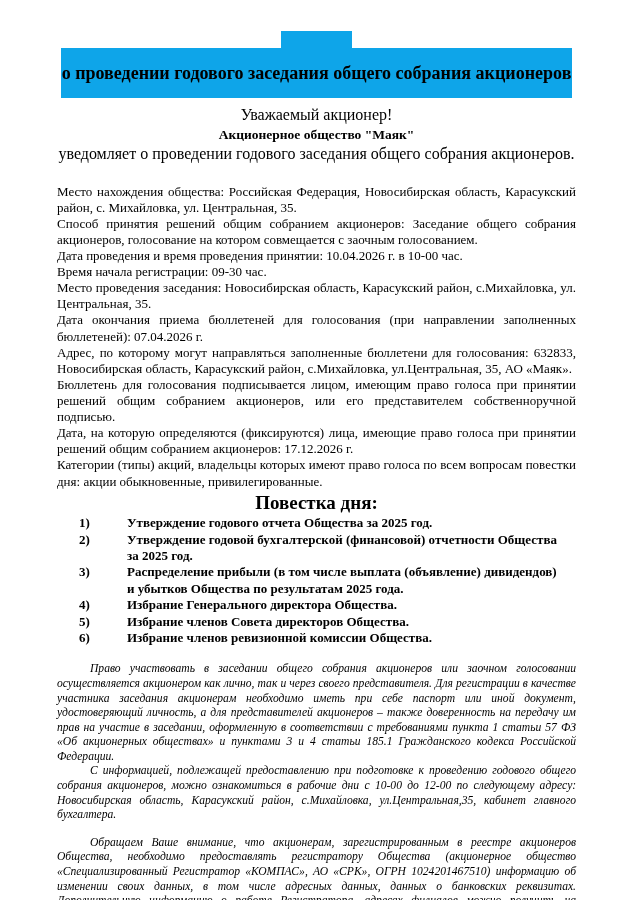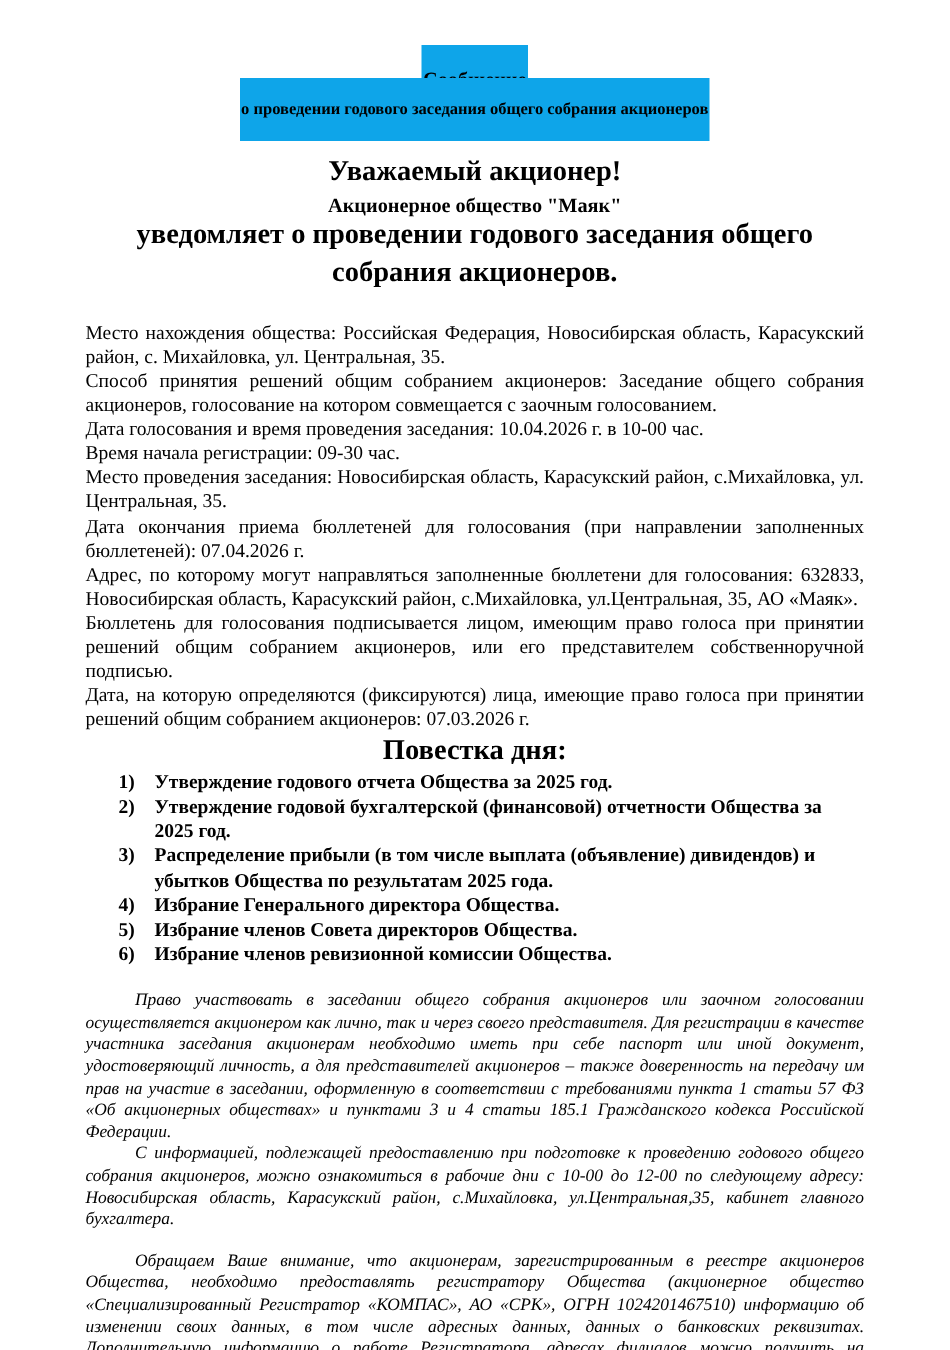--- a/index.html
+++ b/index.html
@@ -33,33 +33,32 @@
     text-align: center;
     line-height: 1.16;
   }
   .hl {
     background: #0ea5e9;
     font-weight: bold;
     font-size: 13.5px;
     padding: 15px 1px;
   }
   .title-line-2 .hl {
-    font-size: 11px;
+    font-size: 18px;
   }
 
   
   .salutation {
     text-align: center;
     margin-top: 22px;
     line-height: 1.3;
   }
   .salutation .s-line {
     display: block;
-    font-size: 19px;
-    font-weight: bold;
+    font-size: 16px;
   }
   .salutation .s-bold {
     font-weight: bold;
     font-size: 13.5px;
   }
 
   
   .body-block {
     margin-top: 19px;
   }
@@ -99,20 +98,21 @@
     width: 46px;
     flex: 0 0 46px;
     padding-left: 22px;
     box-sizing: border-box;
     font-weight: bold;
   }
   .agenda-text {
     flex: 1 1 auto;
     text-align: left;
     padding-right: 18px;
+    margin-left: 24px;
   }
 
   
   .small-block {
     margin-top: 16px;
   }
   .para-small {
     text-align: justify;
     text-justify: inter-word;
     font-size: 11.6px;
@@ -140,34 +140,35 @@
     <span class="s-line s-bold">Акционерное общество "Маяк"</span>
     <span class="s-line">уведомляет о проведении годового заседания общего собрания акционеров.</span>
   </div>
 
   <div class="body-block">
 
     <p class="para"><span>Место нахождения общества: </span><b>Российская Федерация, Новосибирская область, Карасукский район, с. Михайловка, ул. Центральная, 35.</b></p>
 
     <p class="para"><span>Способ принятия решений общим собранием акционеров: </span><b>Заседание общего собрания акционеров, голосование на котором совмещается с заочным голосованием.</b></p>
 
-    <p class="para"><span>Дата голосования и время проведения заседания: </span><b>10.04.2026 г. в 10-00 час.</b></p>
+    <p class="para"><span>Дата проведения и время проведения принятии: </span><b>10.04.2026 г. в 10-00 час.</b></p>
 
     <p class="para"><span>Время начала регистрации: </span><b>09-30 час</b><span>.</span></p>
 
     <p class="para"><span>Место проведения заседания: </span><b>Новосибирская область, Карасукский район, с.Михайловка, ул. Центральная, 35.</b></p>
 
     <p class="para"><span>Дата окончания приема бюллетеней для голосования (при направлении заполненных бюллетеней): </span><b>07.04.2026 г.</b></p>
 
     <p class="para"><span>Адрес, по которому могут направляться заполненные бюллетени для голосования: </span><b>632833, Новосибирская область, Карасукский район, с.Михайловка, ул.Центральная, 35, АО «Маяк».</b></p>
 
     <p class="para"><span>Бюллетень для голосования подписывается лицом, имеющим право голоса при принятии решений общим собранием акционеров, или его представителем </span><b>собственноручной</b><span> подписью.</span></p>
 
-    <p class="para"><span>Дата, на которую определяются (фиксируются) лица, имеющие право голоса при принятии решений общим собранием акционеров: </span><b>07.03.2026 г.</b></p>
-
+    <p class="para"><span>Дата, на которую определяются (фиксируются) лица, имеющие право голоса при принятии решений общим собранием акционеров: </span><b>17.12.2026 г.</b></p>
+
+    <p class="para">Категории (типы) акций, владельцы которых имеют право голоса по всем вопросам повестки дня: акции обыкновенные, привилегированные.</p>
   </div>
 
   <div class="agenda-heading">Повестка дня:</div>
   <ol class="agenda-list">
     <li class="agenda-item">
       <span class="agenda-num">1)</span>
       <span class="agenda-text">Утверждение годового отчета Общества за 2025 год.</span>
     </li>
     <li class="agenda-item">
       <span class="agenda-num">2)</span>

